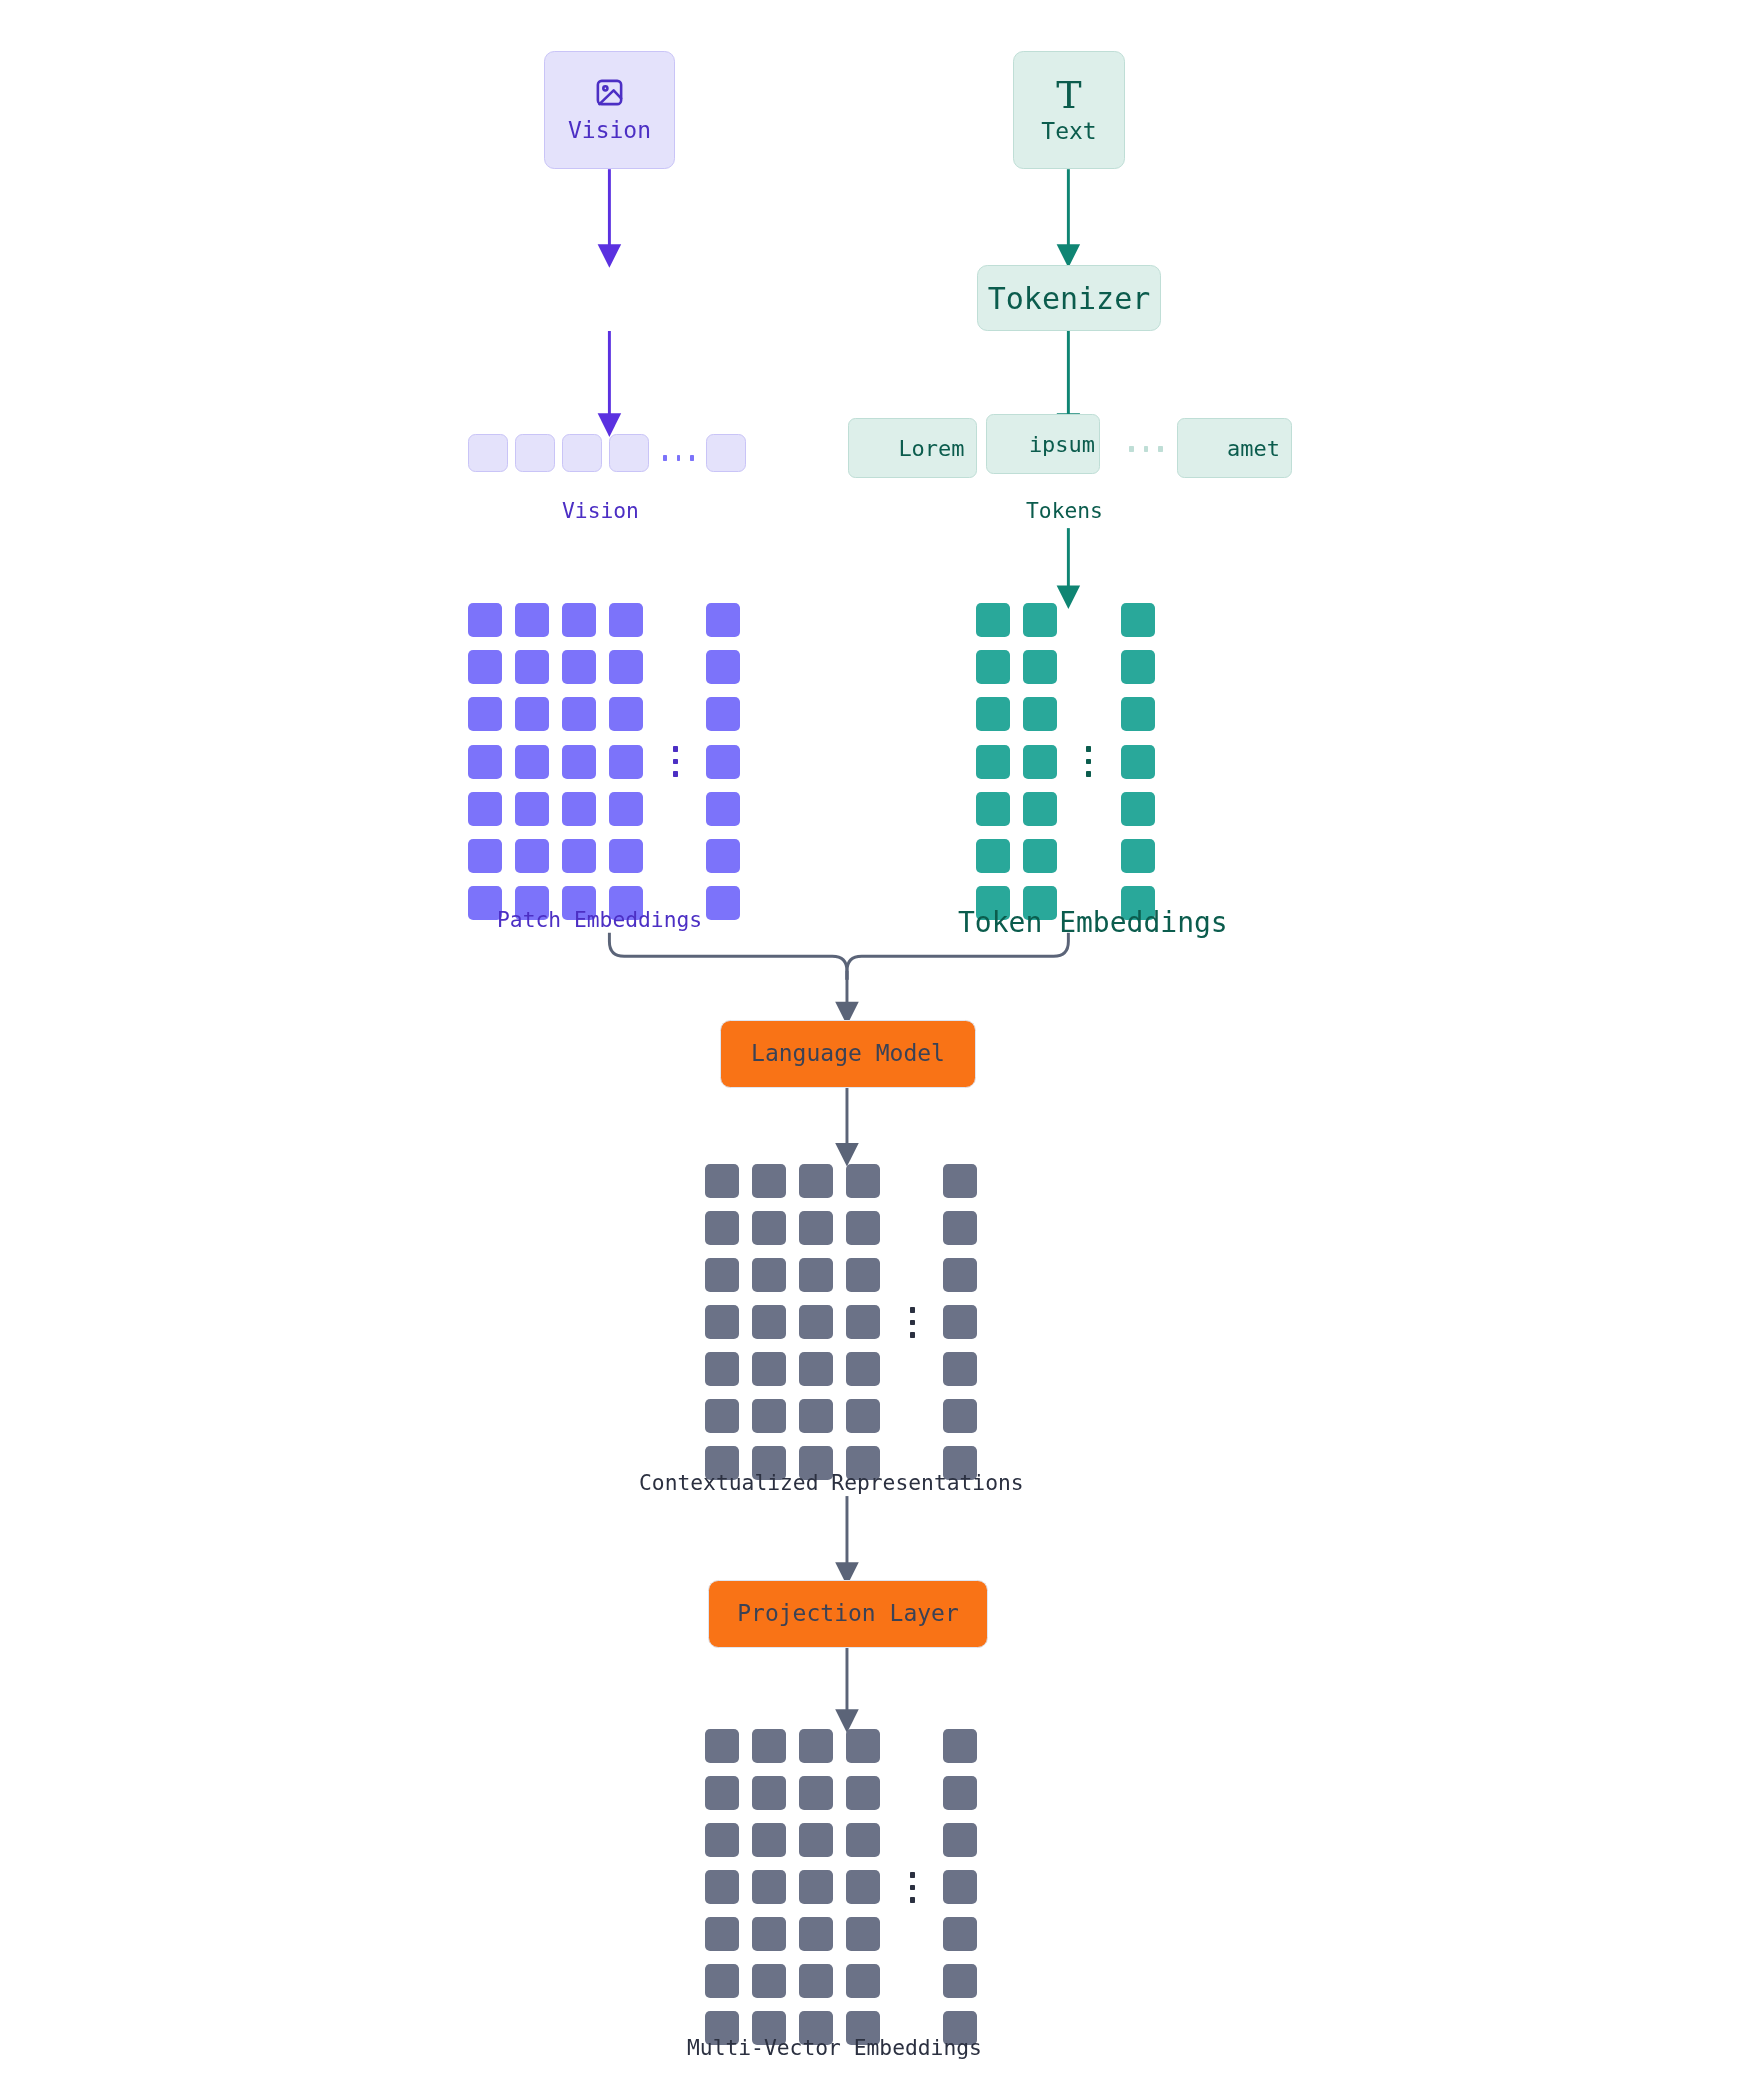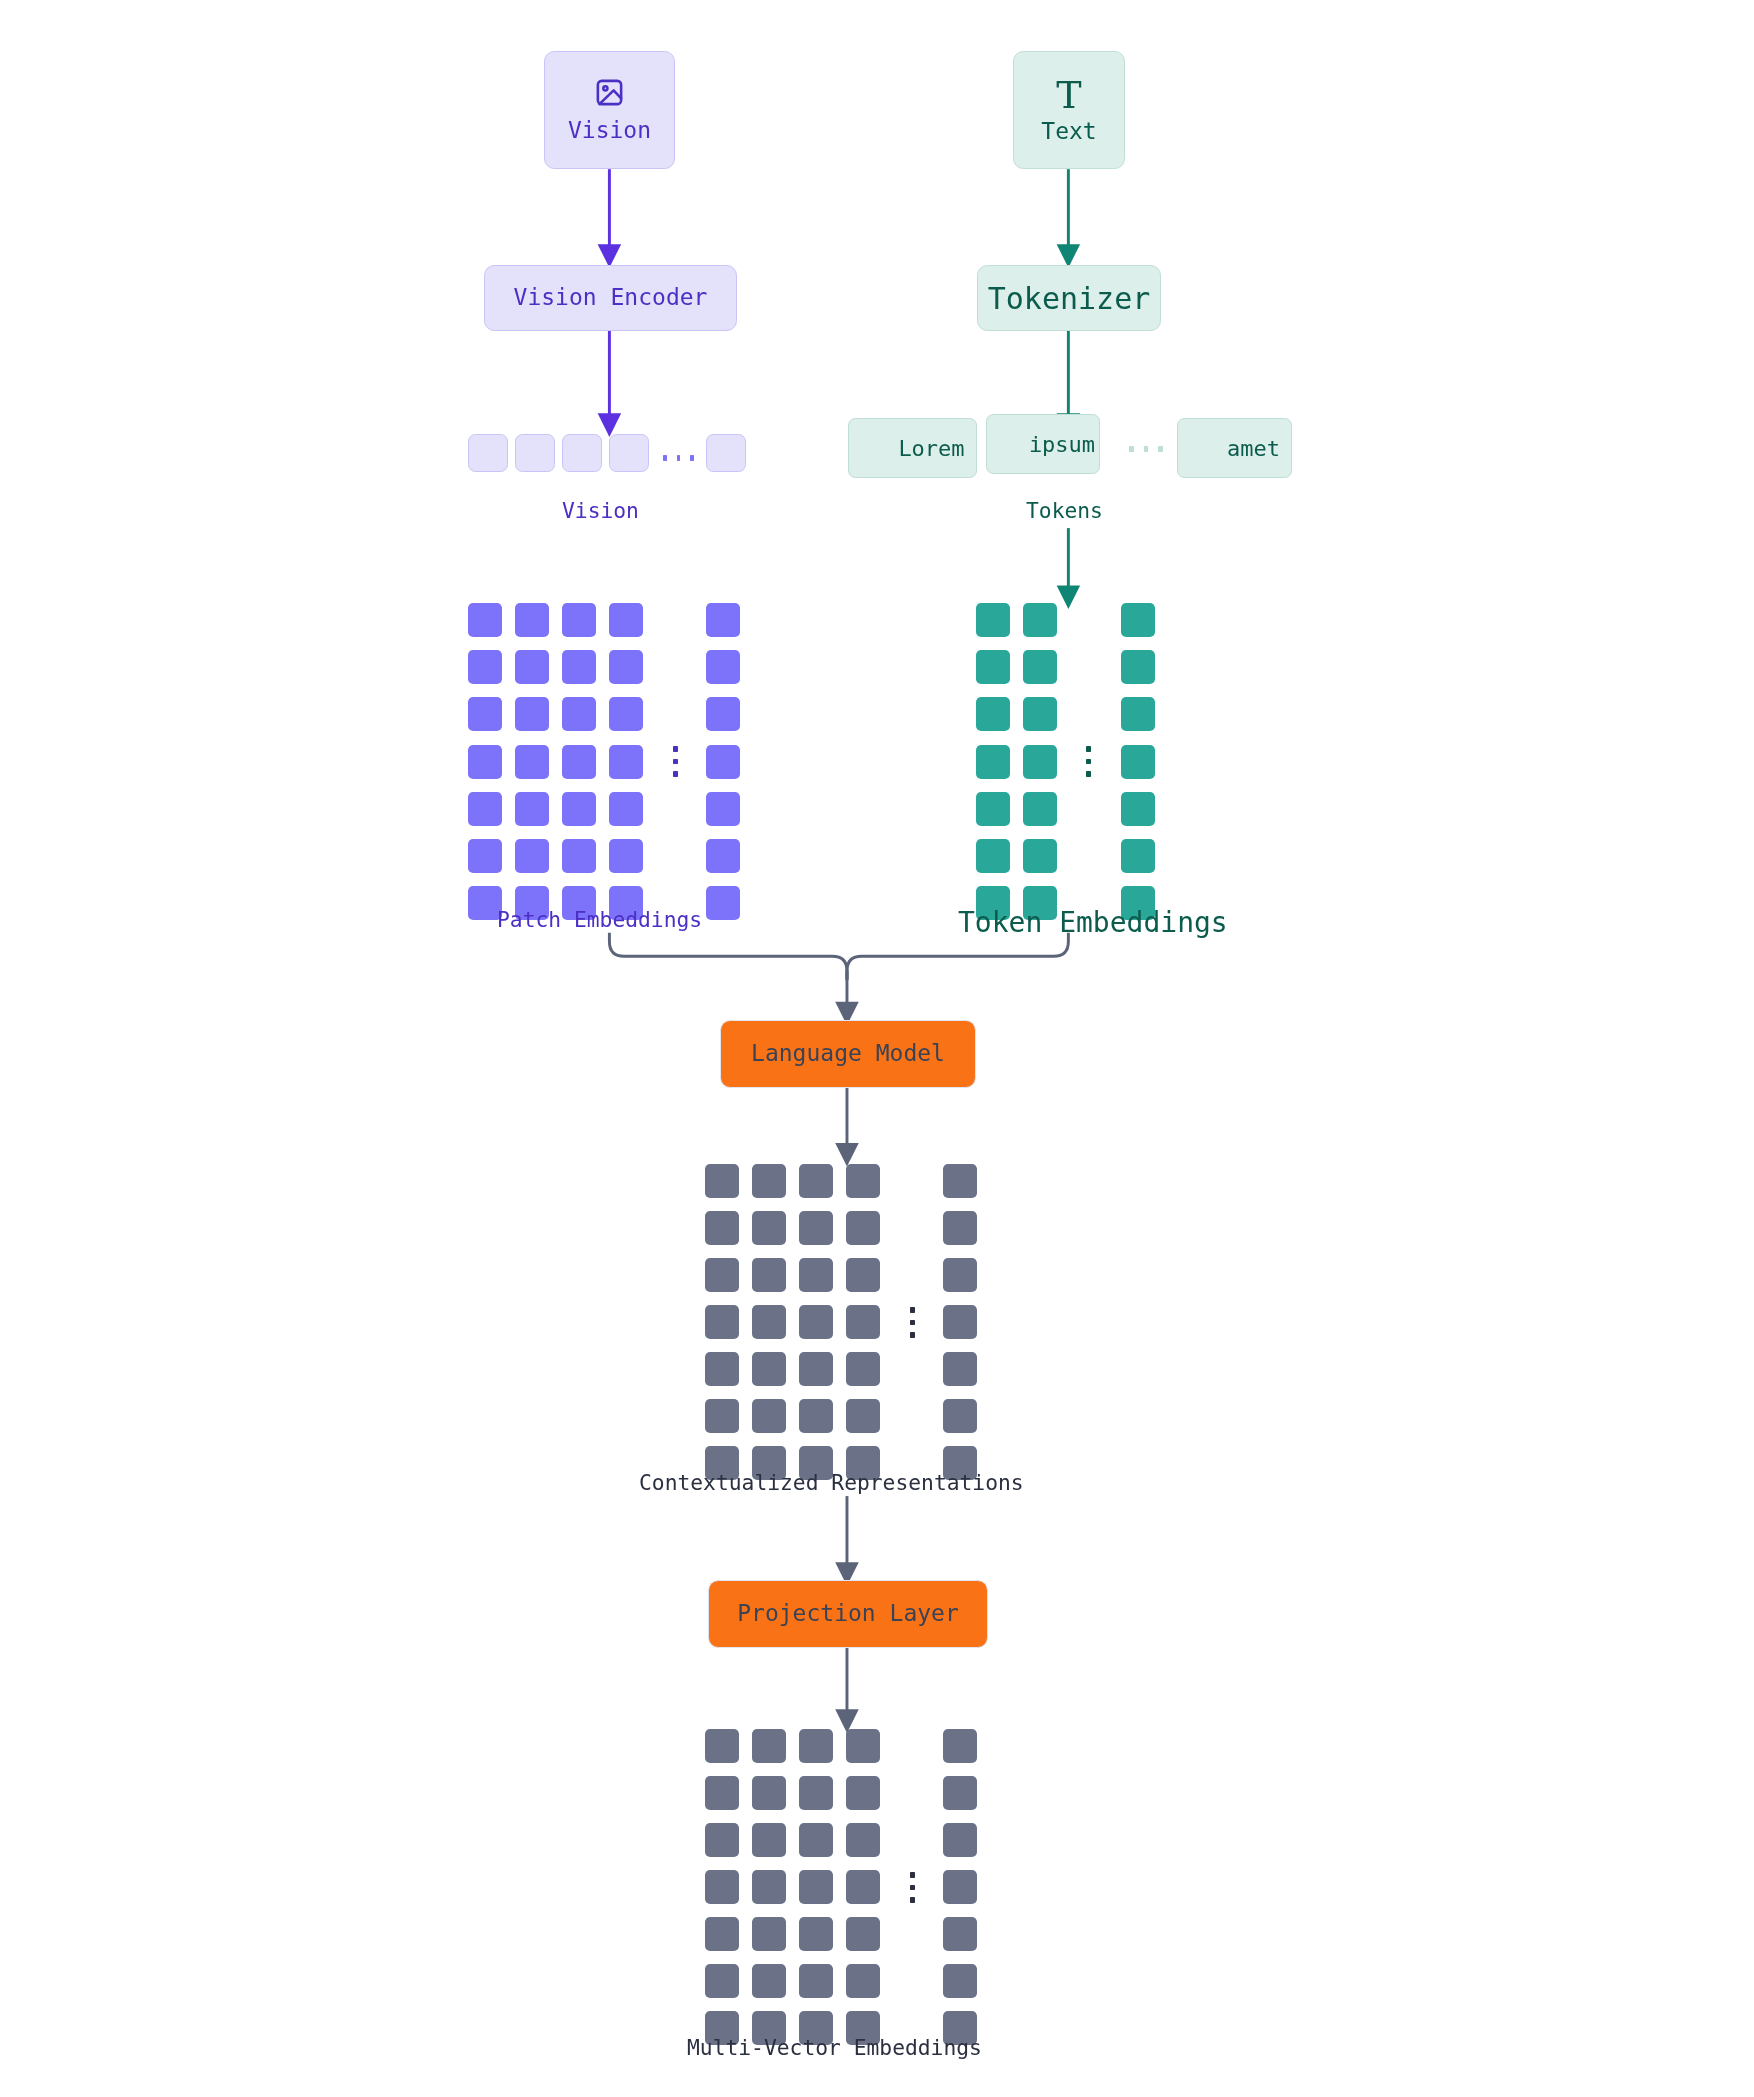--- a/index.html
+++ b/index.html
@@ -195,23 +195,20 @@
       </svg>
     </span>
     <span class="node-label" style="font-size:23px;">Vision</span>
   </div>
 
   <div class="node text-node" style="left:1013px; top:51px; width:112px; height:118px;">
     <span class="icon-wrap glyph-T" style="margin-bottom:4.4px;">T</span>
     <span class="node-label" style="font-size:23px;">Text</span>
   </div>
 
-  <div class="node image-node" style="left:484px; top:265px; width:253px; height:66px;">
-    <span class="node-label" style="font-size:23px;">Vision Encoder</span>
-  </div>
 
   <div class="node text-node" style="left:977px; top:265px; width:184px; height:66px;">
     <span class="node-label" style="font-size:30px;">Tokenizer</span>
   </div>
 
   <div class="chip patch-chip" style="left:468px; top:434px; width:38px; height:38px;"></div>
   <div class="chip patch-chip" style="left:515px; top:434px; width:38px; height:38px;"></div>
   <div class="chip patch-chip" style="left:562px; top:434px; width:38px; height:38px;"></div>
   <div class="chip patch-chip" style="left:609px; top:434px; width:38px; height:38px;"></div>
   <div class="hdots" style="left:658px; top:453px; width:41px; height:10.3px;">

